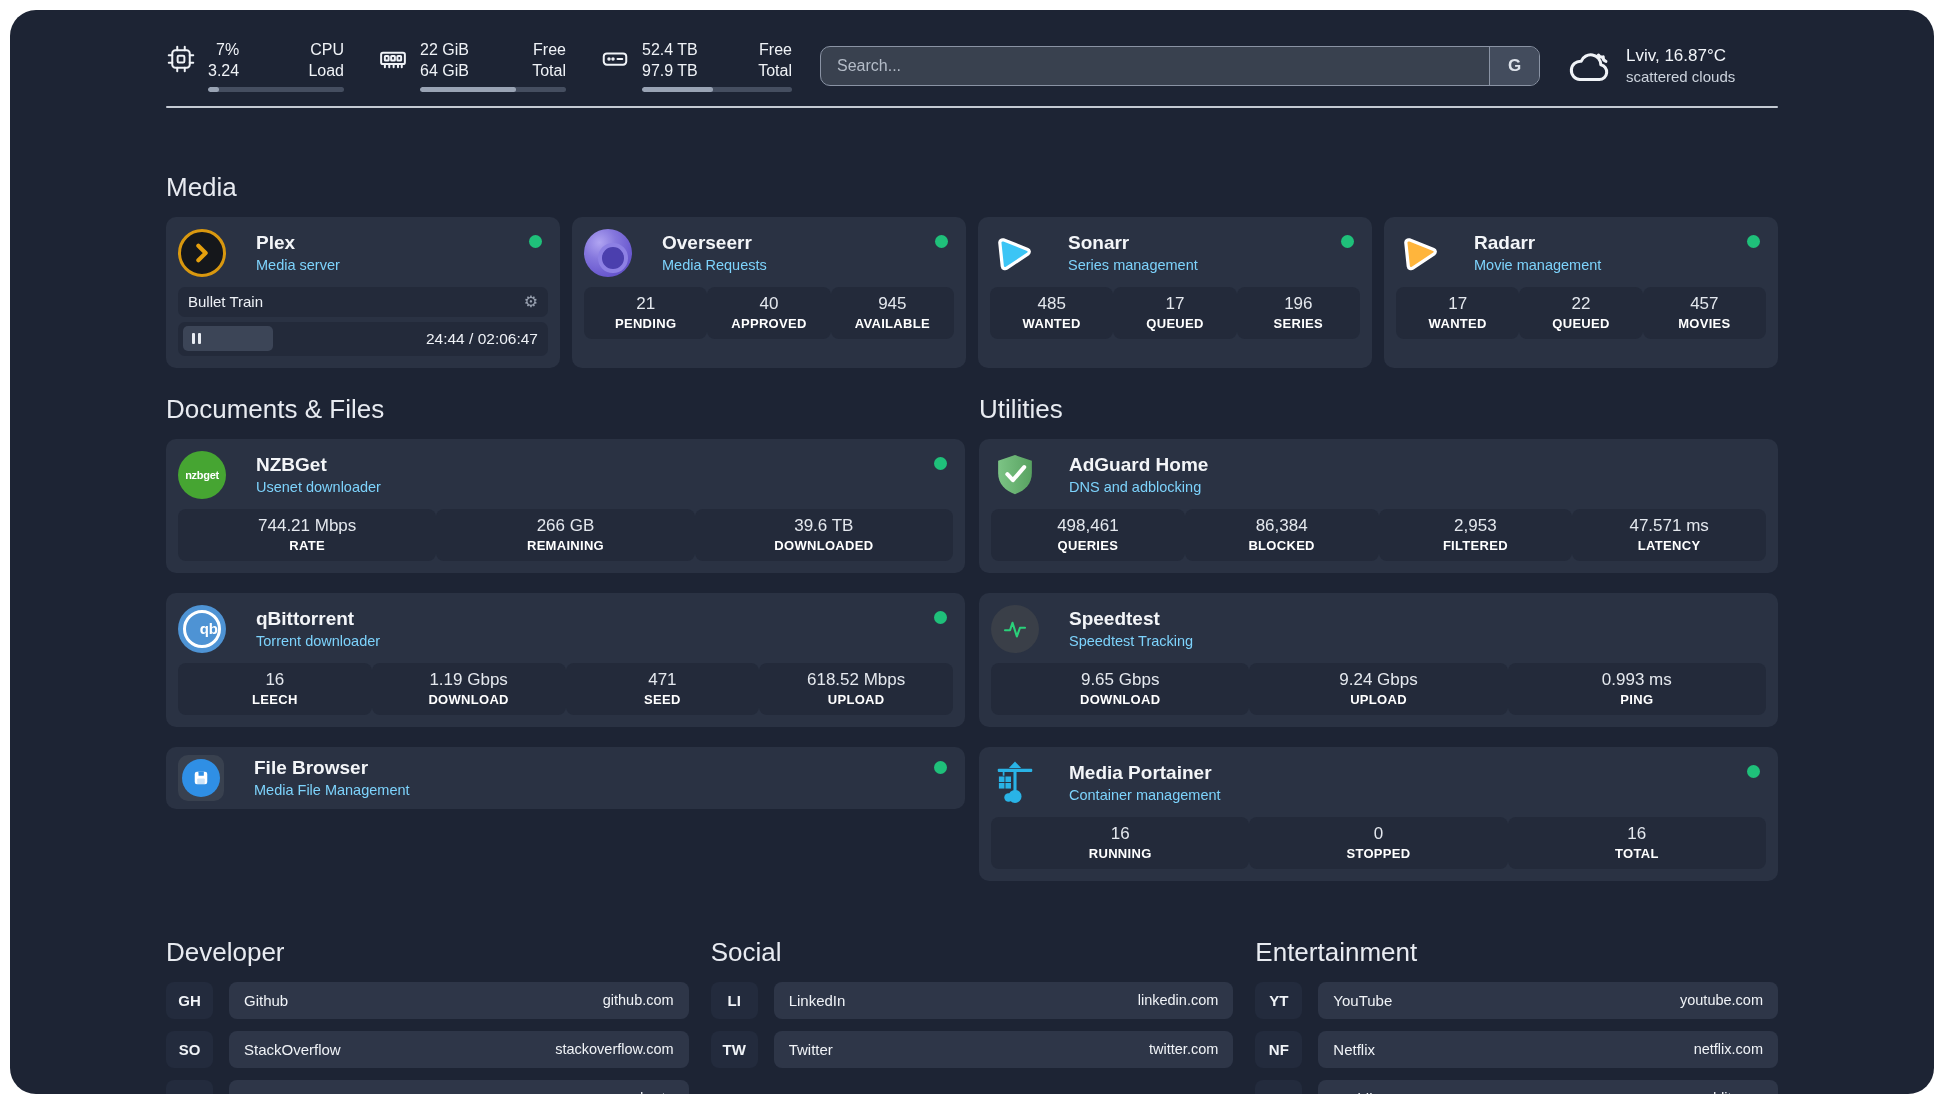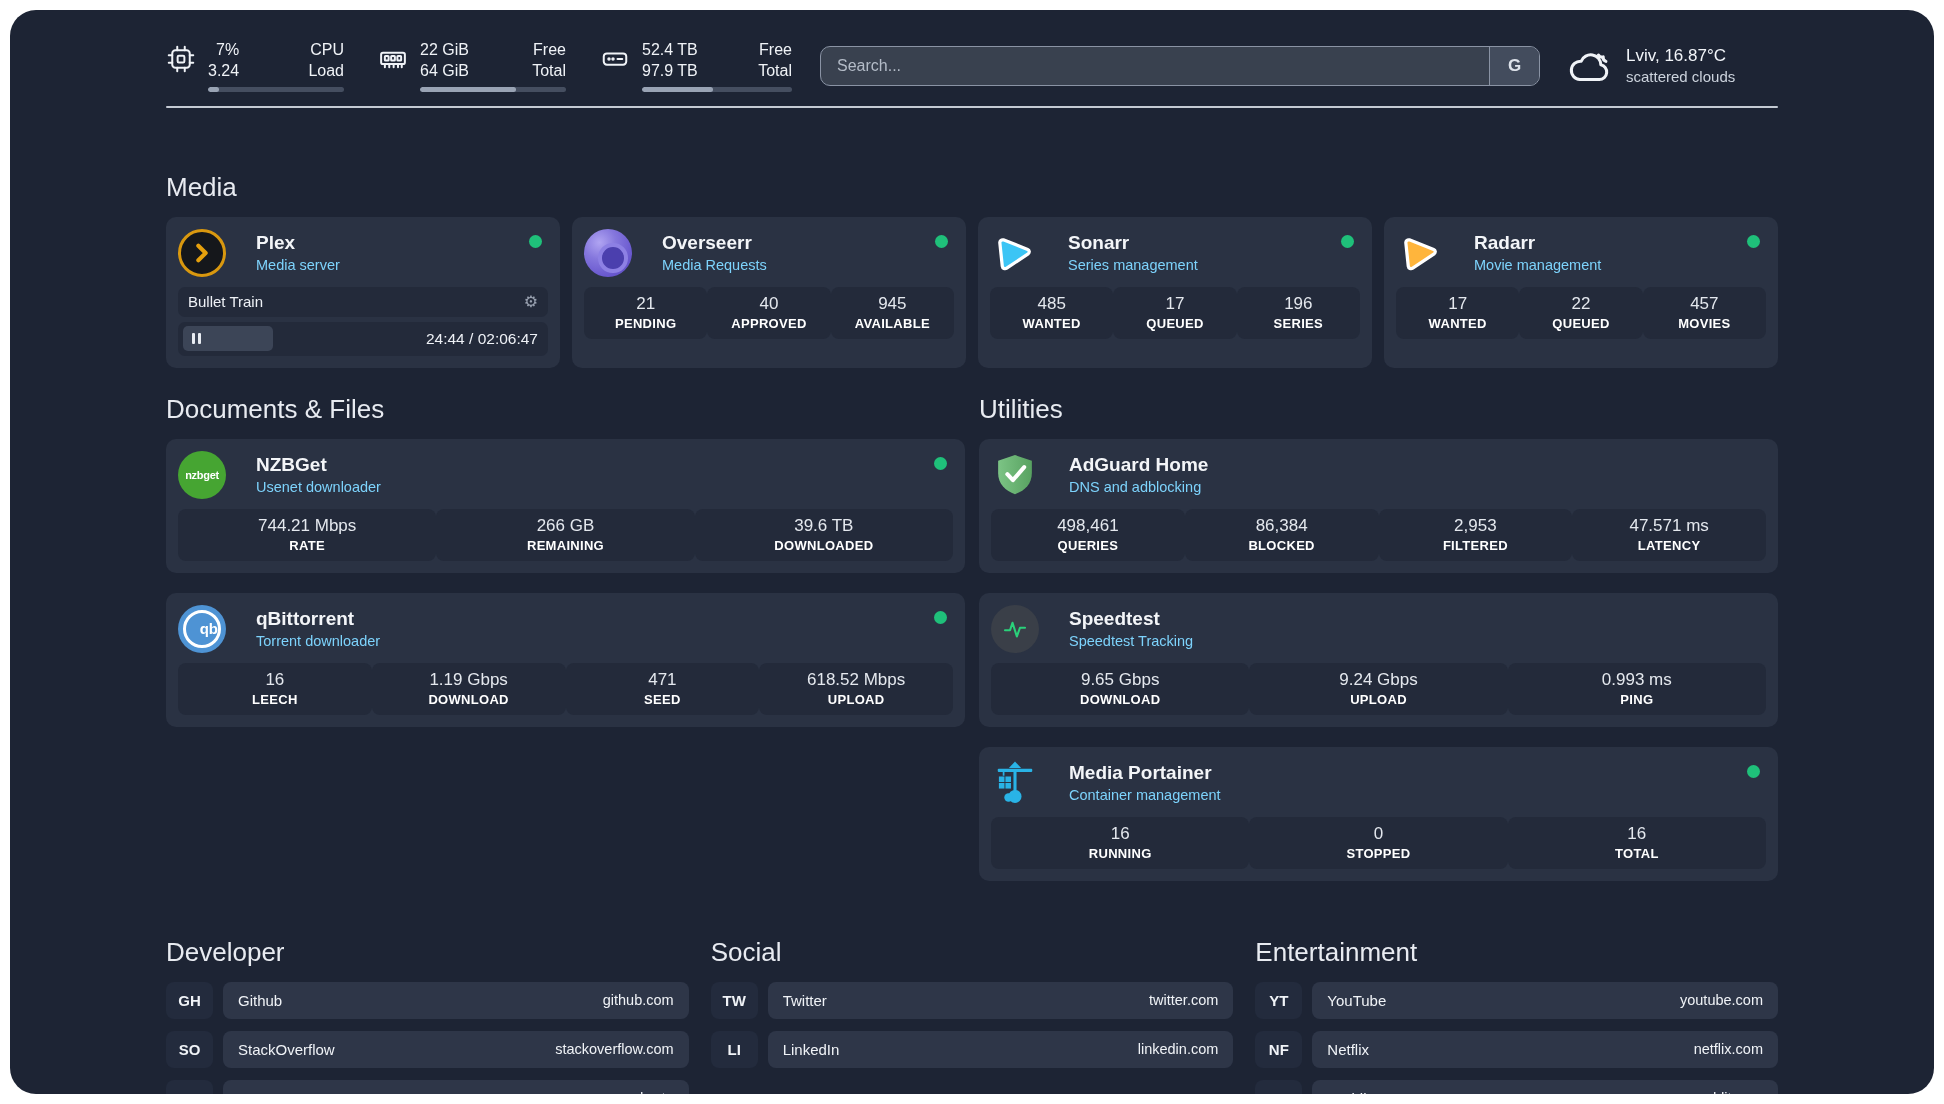--- a/index.html
+++ b/index.html
@@ -73,21 +73,21 @@
   .nzb-circ { background:#46a532; }
   .nzb-circ span { color:#fff; font-size:11px; font-weight:700; letter-spacing:-0.3px; }
   .qb-circ { background:#4e93d4; }
   .qb-inner { width:38px; height:38px; border-radius:50%; background:#4e93d4; border:3px solid #ffffff; display:flex; align-items:center; justify-content:flex-end; color:#fff; font-size:15px; font-weight:700; }
   .st-circ { background:#3a3f48; }
   .fb-wrap { width:46px; height:46px; border-radius:10px; background:#39414f; display:flex; align-items:center; justify-content:center; }
   .fb-circ { width:38px; height:38px; border-radius:50%; background:#2f8fe5; display:flex; align-items:center; justify-content:center; }
 
   
   .links-grid { display:grid; grid-template-columns:repeat(3,1fr); gap:22px; margin-top:56px; align-items:start; }
-  .link-row { display:flex; gap:10px; margin-bottom:12px; height:37px; }
+  .link-row { display:flex; gap:16px; margin-bottom:12px; height:37px; }
   .link-badge { width:47px; background:#232b3d; border-radius:8px; display:flex; align-items:center; justify-content:center; font-size:15px; font-weight:700; color:#f0f3f7; flex:0 0 auto; }
   .link-pill { flex:1; background:#2e3648; border-radius:8px; display:flex; align-items:center; justify-content:space-between; padding:0 15px; }
   .link-name { font-size:15px; color:#f0f3f7; }
   .link-url { font-size:14.5px; color:#f0f3f7; }
 
   svg { display:block; }
 </style>
 </head>
 <body>
 
@@ -371,20 +371,40 @@
                 <div class="tile-val">471</div>
                 <div class="tile-lab">SEED</div>
               </div>
             <div class="tile">
                 <div class="tile-val">618.52 Mbps</div>
                 <div class="tile-lab">UPLOAD</div>
               </div>
           </div>
         </div>
 
+        <div class="card compact">
+          <div class="card-head">
+            <div class="app-icon">
+              <div class="fb-wrap">
+                  <div class="fb-circ">
+                <svg width="20" height="20" viewBox="0 0 24 24">
+                      <rect x="4.5" y="4.5" width="15" height="15" rx="2.6" fill="#ffffff"></rect>
+                      <rect x="9" y="4.5" width="6.4" height="4.8" rx="0.6" fill="#2f8fe5"></rect>
+                      <rect x="7.5" y="12.5" width="9" height="7" rx="1" fill="#2f8fe5" opacity="0.25"></rect>
+                    </svg>
+              </div>
+                </div>
+            </div>
+            <div class="app-meta">
+              <div class="app-name">File Browser</div>
+              <div class="app-sub">Media File Management</div>
+            </div>
+            <span class="dot"></span>
+          </div>
+        </div>
       </div>
 
       <div class="stackcol">
         <h2 class="sec-title">Utilities</h2>
 
         <div class="card">
           <div class="card-head">
             <div class="app-icon">
               <svg width="46" height="46" viewBox="0 0 24 24">
                 <defs>
@@ -514,33 +534,33 @@
           <div class="link-pill">
             <span class="link-name">DEV</span>
               <span class="link-url">dev.to</span>
           </div>
         </div>
       </div>
 
       <div>
         <h2 class="sec-title">Social</h2>
         <div class="link-row">
+          <div class="link-badge">LI</div>
+          <div class="link-pill">
+            <span class="link-name">LinkedIn</span>
+              <span class="link-url">linkedin.com</span>
+          </div>
+        </div>
+        <div class="link-row">
           <div class="link-badge">TW</div>
           <div class="link-pill">
             <span class="link-name">Twitter</span>
               <span class="link-url">twitter.com</span>
           </div>
         </div>
-        <div class="link-row">
-          <div class="link-badge">LI</div>
-          <div class="link-pill">
-            <span class="link-name">LinkedIn</span>
-              <span class="link-url">linkedin.com</span>
-          </div>
-        </div>
       </div>
 
       <div>
         <h2 class="sec-title">Entertainment</h2>
         <div class="link-row">
           <div class="link-badge">YT</div>
           <div class="link-pill">
             <span class="link-name">YouTube</span>
               <span class="link-url">youtube.com</span>
           </div>

